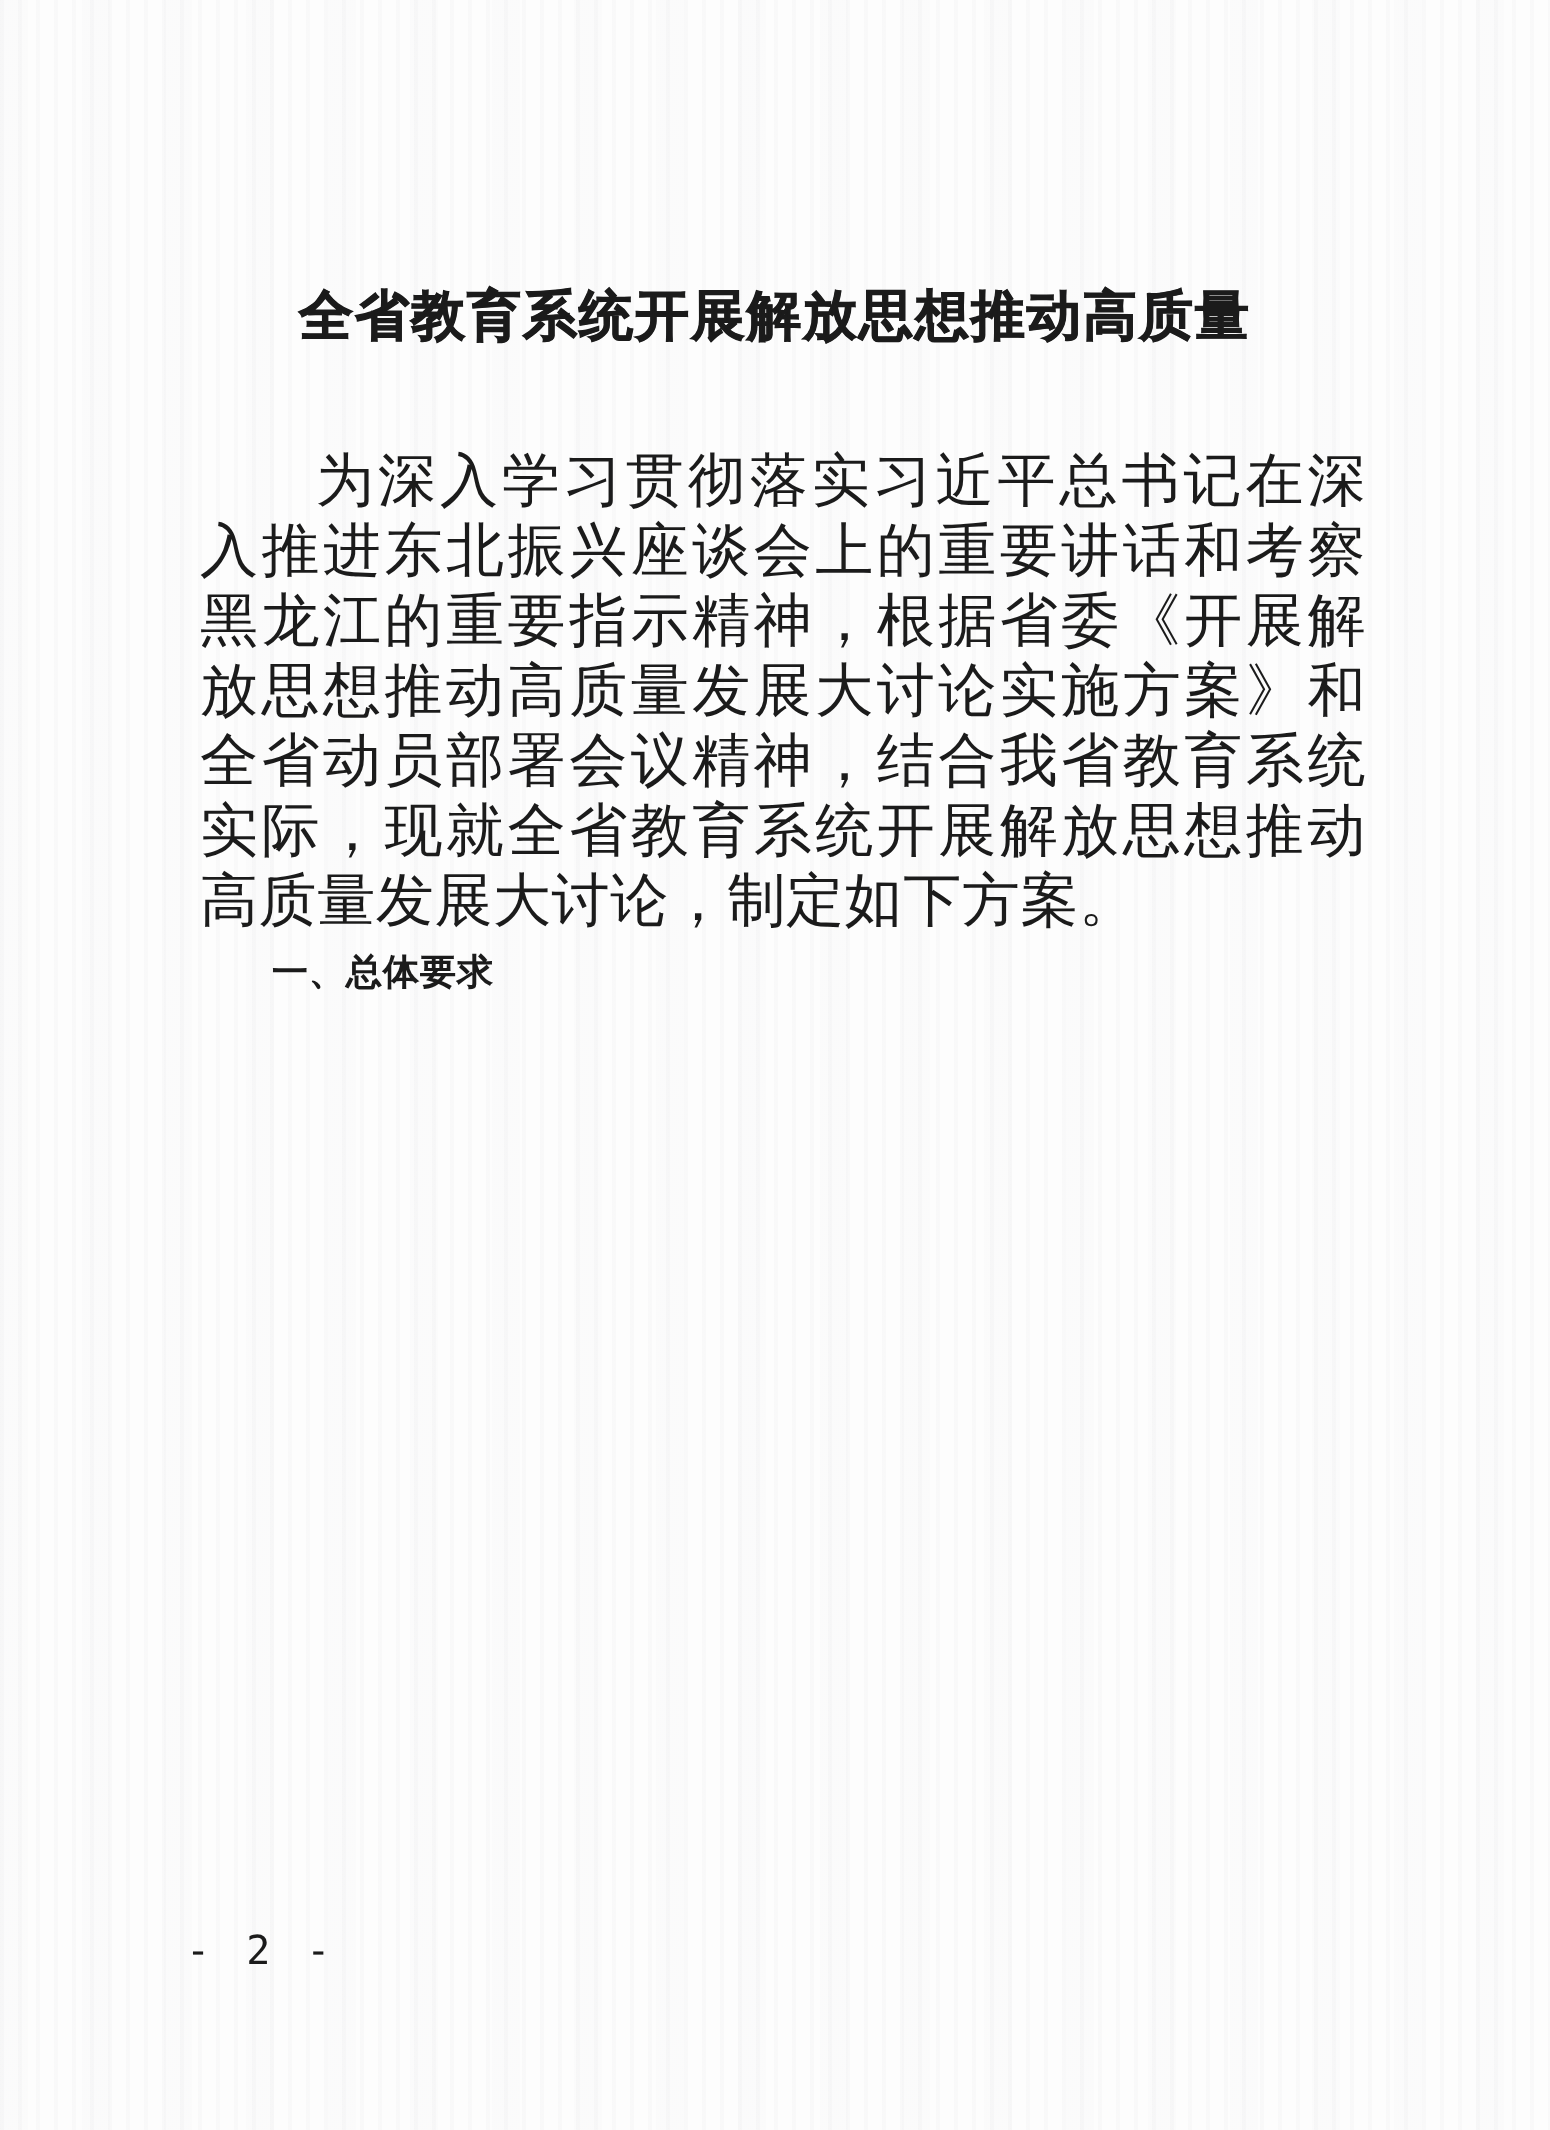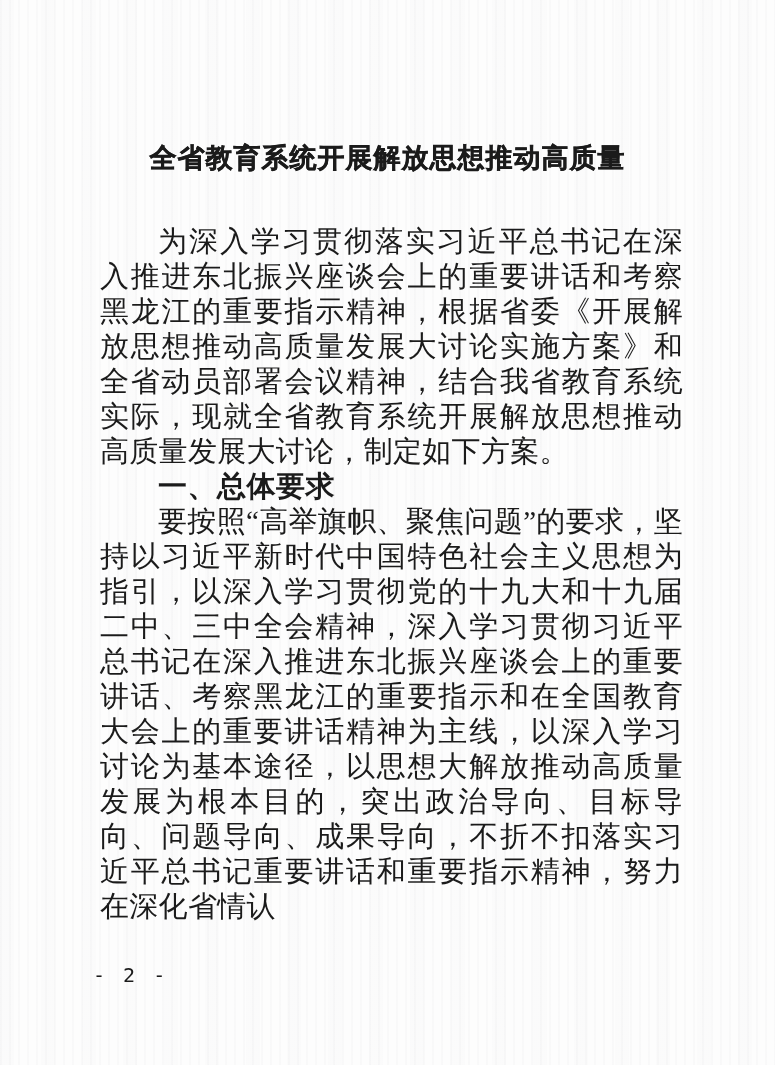--- a/index.html
+++ b/index.html
@@ -46,21 +46,21 @@
   .para {
     font-size: 29px;
     line-height: 35px;
     letter-spacing: 0.3px;
     text-align: justify;
     text-indent: 2em;
     word-break: break-all;
   }
 
   .section-heading {
-    font-size: 29px;
+    font-size: 18px;
     line-height: 35px;
     text-indent: 2em;
     font-weight: bold;
     letter-spacing: 0.5px;
     font-family: "Liberation Sans", "DejaVu Sans", sans-serif;
   }
 
   .page-footer {
     position: absolute;
     left: 93px;
@@ -79,20 +79,19 @@
 
 <div class="page">
 
   <h1 class="doc-title">
     <span class="title-line">全省教育系统开展解放思想推动高质量</span>
   </h1>
 
   <div class="doc-body">
     <p class="para">为深入学习贯彻落实习近平总书记在深入推进东北振兴座谈会上的重要讲话和考察黑龙江的重要指示精神，根据省委《开展解放思想推动高质量发展大讨论实施方案》和全省动员部署会议精神，结合我省教育系统实际，现就全省教育系统开展解放思想推动高质量发展大讨论，制定如下方案。</p>
     <p class="section-heading">一、总体要求</p>
-    <p class="para">要按照“高举旗帜、聚焦问题”的要求，坚持以习近平新时代中国特色社会主义思想为指引，以深入学习贯彻党的十九大和十九届二中、三中全会精神，深入学习贯彻习近平总书记在深入推进东北振兴座谈会上的重要讲话、考察黑龙江的重要指示和在全国教育大会上的重要讲话精神为主线，以深入学习讨论为基本途径，以思想大解放推动高质量发展为根本目的，突出政治导向、目标导向、问题导向、成果导向，不折不扣落实习近平总书记重要讲话和重要指示精神，努力在深化省情认</p>
   </div>
 
   <div class="page-footer">
     <span class="page-number">- 2 -</span>
   </div>
 
 </div>
 
 </body></html>

